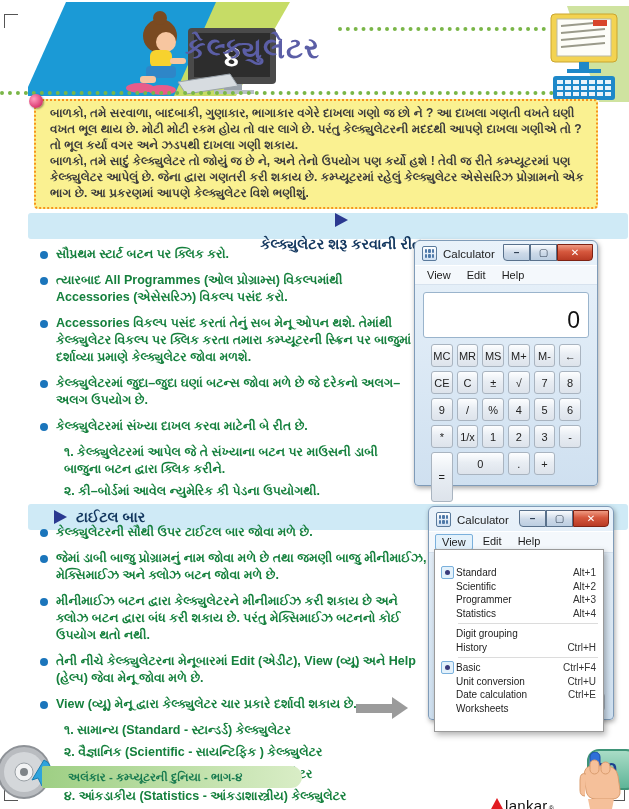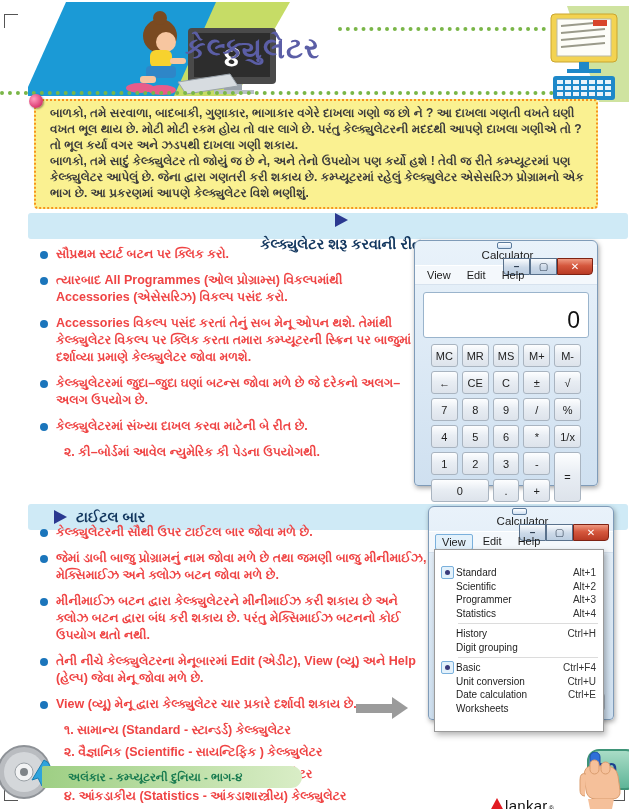--- a/index.html
+++ b/index.html
@@ -31,47 +31,47 @@
     background:radial-gradient(circle at 35% 35%, #ff9fc0, #e0457b 60%, #a82554); box-shadow:1px 1px 2px rgba(0,0,0,.4); }
 
   
   .sec-bar { position:absolute; left:28px; width:600px; height:26px; background:#cfeaf6;
     border-radius:3px; display:flex; align-items:center; padding-left:26px; gap:9px; }
   .sec-bar .tri { width:0; height:0; border-left:13px solid #2b3990; border-top:7px solid transparent; border-bottom:7px solid transparent; }
   .sec-bar .txt { font-size:14.5px; font-weight:bold; color:#12365e; }
   #sec1bar { top:213px;flex-direction:column; } #sec2bar { top:504px; }
 
   
-  .body-col { position:absolute; color:#ef4444; font-size:12.5px; line-height:1.36; font-weight:bold; }
+  .body-col { position:absolute; color:#15803d; font-size:12.5px; line-height:1.36; font-weight:bold; }
   #sec1col { left:40px; top:246px; width:372px; }
   #sec2col { left:40px; top:524px; width:392px; }
   .bullet { display:flex; gap:8px; margin-bottom:9px; }
   .bullet .dot { flex:0 0 8px; width:8px; height:8px; border-radius:50%; background:#1b75bb; margin-top:5px; }
   .numline { margin:2px 0 5px 24px; }
 
   
   .win { position:absolute; border:1px solid #7f9bb8; border-radius:6px 6px 4px 4px;
     background:linear-gradient(#e9f2fa,#cfe0f0); box-shadow:1px 2px 5px rgba(0,0,0,.35); }
-  .titlebar { height:24px; display:flex; align-items:center; padding:1px 4px 0 7px;flex-direction:column; }
+  .titlebar { height:24px; display:flex; align-items:center; padding:1px 4px 0 7px; }
   .calc-ic { width:15px; height:15px; border:1px solid #5a7a9c; border-radius:2px; background:linear-gradient(#fff,#cfe0f2);
     display:grid; grid-template-columns:repeat(3,1fr); gap:1px; padding:2px; margin-right:6px; }
   .calc-ic i { background:#4f79a8; border-radius:1px; }
   .win-title { font-size:11.5px; color:#1c1c1c; }
   .win-ctrls { margin-left:auto; display:flex; margin-top:-3px; }
   .wc { width:27px; height:17px; border:1px solid #59718c; background:linear-gradient(#fafcfe,#ccd9e8 55%,#bccee1);
     display:flex; align-items:center; justify-content:center; color:#2d3d50; font-size:10px; font-weight:bold; }
   .wc.min { border-radius:0 0 0 4px; }
   .wc.cls { width:36px; background:linear-gradient(#ef9a82,#d5573d 45%,#b83a24); color:#fff; border-color:#7e2213; border-radius:0 0 4px 0; }
   .menubar { background:#f4f8fc; border-top:1px solid #fff; border-bottom:1px solid #d7e2ee;
     display:flex; gap:4px; padding:2px 6px; font-size:11px; color:#1c1c1c; }
   .menubar span { padding:1px 6px; }
   .menubar .sel { border:1px solid #7ab0dc; background:#e3f1fb; border-radius:2px; }
   .display { background:#fff; border:1px solid #9ab4cc; border-radius:3px; margin:7px 8px 6px;
     height:46px; display:flex; align-items:flex-end; justify-content:flex-end; padding:3px 8px; font-size:23px; color:#111; }
-  .keys { display:grid; grid-template-columns:repeat(5,1fr); grid-auto-rows:23px; gap:4px; padding:0 16px 9px; }
+  .keys { display:grid; grid-template-columns:repeat(6,1fr); grid-auto-rows:23px; gap:4px; padding:0 16px 9px; }
   .key { border:1px solid #a9b4c0; border-radius:3px; background:linear-gradient(#fdfeff,#e8edf3 46%,#dde3eb);
     font-size:11px; color:#222; display:flex; align-items:center; justify-content:center; }
   .key.eq { grid-row:span 2; }
   .key.zero { grid-column:span 2; }
 
   
   #calc2 .stubrow { position:absolute; left:8px; right:8px; bottom:8px; display:grid; grid-template-columns:repeat(5,1fr); gap:4px; }
   #calc2 .stub { height:18px; border:1px solid #a9b4c0; border-radius:3px; background:linear-gradient(#fdfeff,#dde3eb); }
   .menu-pop { position:absolute; left:5px; top:42px; width:170px; background:#fff; border:1px solid #9a9a9a;
     box-shadow:2px 3px 6px rgba(0,0,0,.3); padding:16px 1px; }
@@ -195,20 +195,21 @@
         <p>Accessories વિકલ્પ પસંદ કરતાં તેનું સબ મેનૂ ઓપન થશે. તેમાંથી કેલ્ક્યુલેટર વિકલ્પ પર ક્લિક કરતા તમારા કમ્પ્યૂટરની સ્ક્રિન પર બાજુમાં દર્શાવ્યા પ્રમાણે કેલ્ક્યુલેટર જોવા મળશે.</p>
       </div>
     <div class="bullet">
         <span class="dot"></span>
         <p>કેલ્ક્યુલેટરમાં જુદા–જુદા ઘણાં બટન્સ જોવા મળે છે જે દરેકનો અલગ–અલગ ઉપયોગ છે.</p>
       </div>
     <div class="bullet">
         <span class="dot"></span>
         <p>કેલ્ક્યુલેટરમાં સંખ્યા દાખલ કરવા માટેની બે રીત છે.</p>
       </div>
+    <p class="numline">૧. કેલ્ક્યુલેટરમાં આપેલ જે તે સંખ્યાના બટન પર માઉસની ડાબી બાજુના બટન દ્વારા ક્લિક કરીને.</p>
     <p class="numline">૨. કી–બોર્ડમાં આવેલ ન્યુમેરિક કી પેડના ઉપયોગથી.</p>
   </div>
 
   <div class="win" id="calc1" style="left:414px; top:240px; width:184px; height:246px;">
     <div class="titlebar">
       <span class="calc-ic">
           <i></i>
           <i></i>
           <i></i>
           <i></i>
@@ -347,27 +348,27 @@
         <span class="sc">Alt+3</span>
       </div>
       <div class="mi">
         <span class="gut"></span>
         <span>Statistics</span>
         <span class="sc">Alt+4</span>
       </div>
       <div class="msep"></div>
       <div class="mi">
         <span class="gut"></span>
+        <span>Digit grouping</span>
+        <span class="sc"></span>
+      </div>
+      <div class="mi">
+        <span class="gut"></span>
         <span>History</span>
         <span class="sc">Ctrl+H</span>
-      </div>
-      <div class="mi">
-        <span class="gut"></span>
-        <span>Digit grouping</span>
-        <span class="sc"></span>
       </div>
       <div class="msep"></div>
       <div class="mi">
         <span class="gut">
             <span class="rad">
               <i></i>
             </span>
           </span>
         <span>Basic</span>
         <span class="sc">Ctrl+F4</span>

